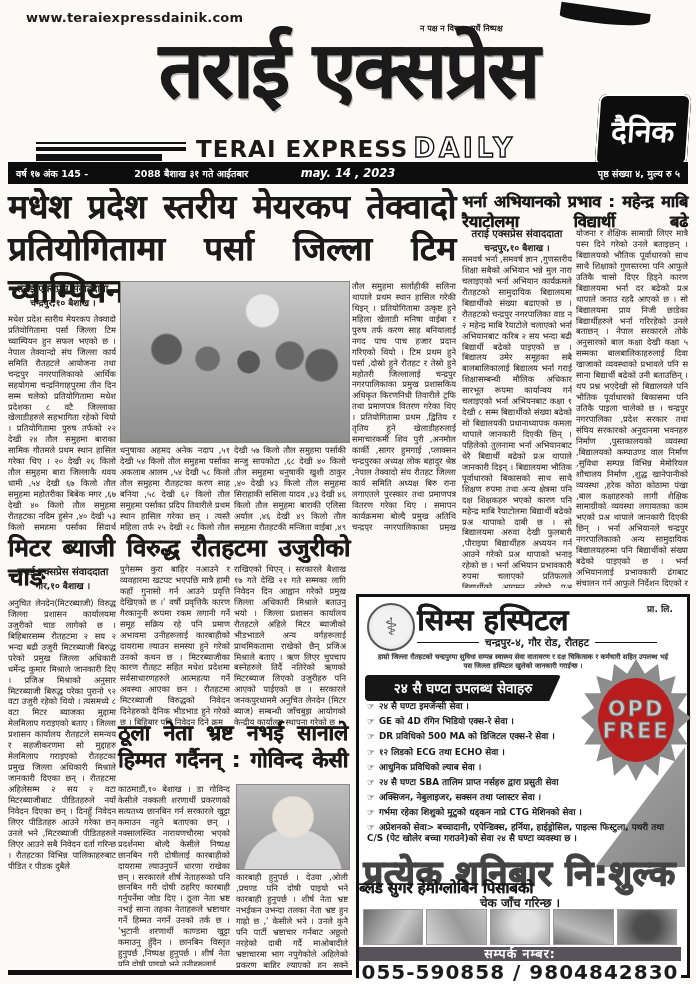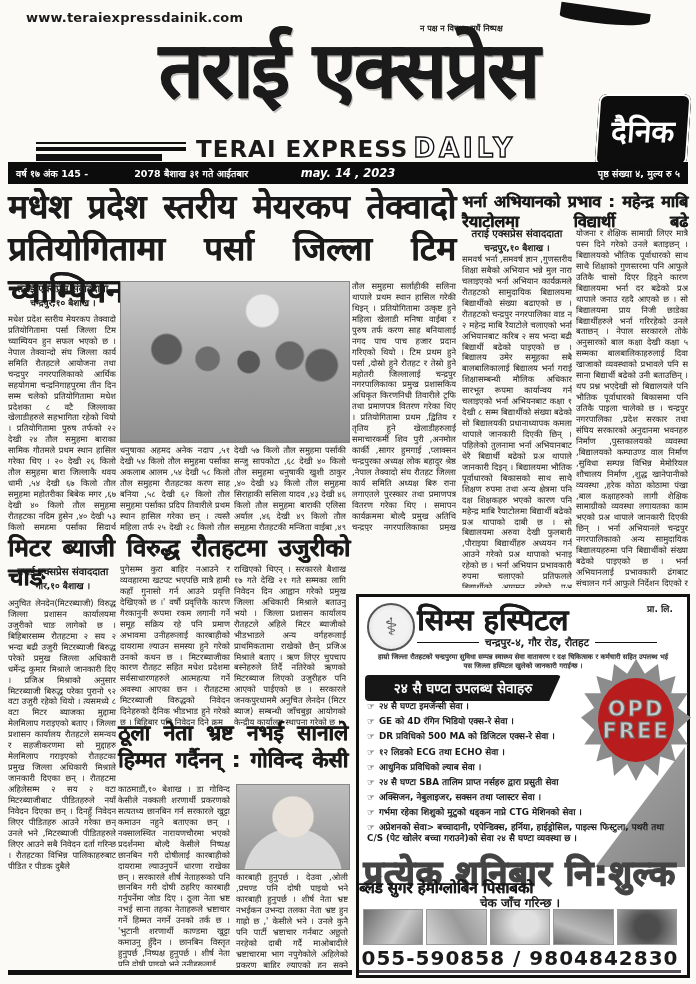--- a/index.html
+++ b/index.html
@@ -121,21 +121,21 @@
       <div class="ml3"></div>
   </div>
   <div class="abs en-line">
     <span class="en-bold">TERAI EXPRESS</span>
     <span class="en-daily">DAILY</span>
   </div>
   <div class="abs dainik">दैनिक</div>
 
   <div class="abs datebar">
     <span>वर्ष १७  अंक 145 -</span>
-    <span class="np2">2078 बैशाख ३१ गते आईतबार</span>
+    <span class="np2">2088 बैशाख ३१ गते आईतबार</span>
     <span class="en">may. 14 , 2023</span>
     <span class="pg">पृष्ठ संख्या ४, मुल्य रु ५</span>
   </div>
 
   <div class="abs h1 dev-h">
     <div>मधेश प्रदेश स्तरीय मेयरकप तेक्वादो</div>
     <div>प्रतियोगितामा पर्सा जिल्ला टिम च्याम्पियन</div>
   </div>
   <div class="abs by1">
     <div class="byl">तराई एक्सप्रेस संवाददाता</div>
@@ -203,17 +203,18 @@
     <div class="abs free2">ब्लड सुगर हेमोग्लोबिन पिसाबको</div>
     <div class="abs free3">चेक जाँच गरिन्छ ।</div>
     <div class="abs strip">
       <div class="s1"></div>
       <div class="s2"></div>
       <div class="s3"></div>
       <div class="s4"></div>
       <div class="s5"></div>
     </div>
     <div class="abs contact-wrap">
+      <span class="cl">सम्पर्क नम्बर:</span>
       <span class="cn">055-590858  /  9804842830</span>
     </div>
   </div>
 
 </div>
 
 </body></html>

